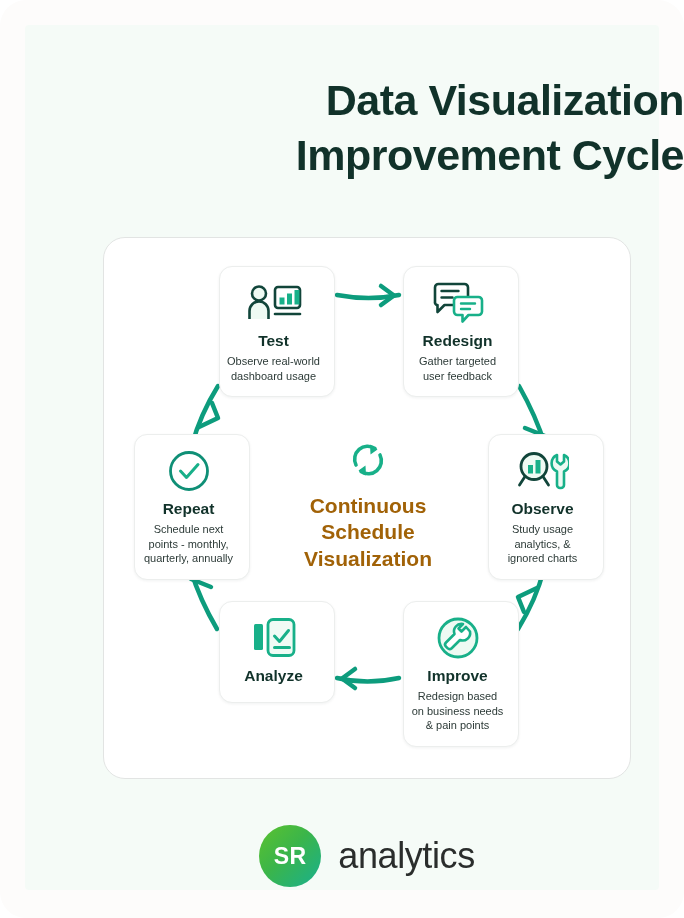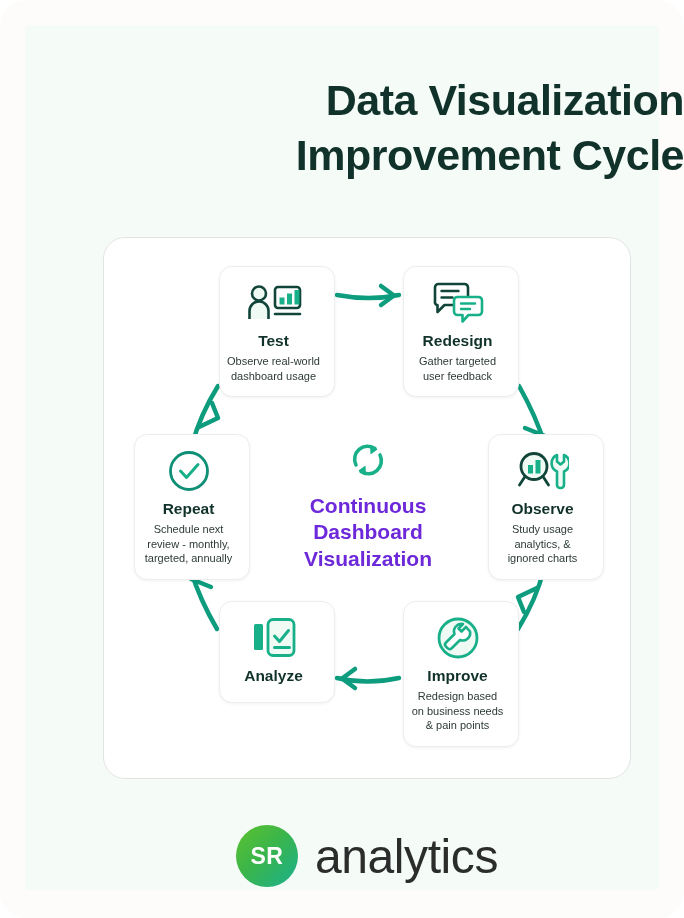--- a/index.html
+++ b/index.html
@@ -77,21 +77,21 @@
   #card-validate { left: 115px; top: 363px; }
   #card-repeat   { left: 30px;  top: 196px; }
 
   
   #hub {
     position: absolute; left: 162px; top: 203px;
     width: 204px; text-align: center; z-index: 3;
   }
   #hub .hub-icon { margin-bottom: 14px; height: 38px; }
   #hub .hub-text {
-    font-size: 21px; font-weight: bold; color: #6d28d9;
+    font-size: 21px; font-weight: bold; color: #a16207;
     line-height: 1.26;
   }
   #hub .hub-text span { display: block; }
 
   
   #arrows {
     position: absolute; left: 0; top: 0;
     width: 528px; height: 542px;
     z-index: 1; pointer-events: none;
   }
@@ -104,21 +104,21 @@
     gap: 17px;
   }
   #logo .badge {
     width: 62px; height: 62px; border-radius: 50%;
     background: linear-gradient(135deg, #5cc22e 0%, #3bb54a 45%, #19b08e 100%);
     display: flex; align-items: center; justify-content: center;
     color: #ffffff; font-size: 23px; font-weight: bold;
     letter-spacing: 0.5px;
   }
   #logo .wordmark {
-    font-size: 48px; color: #2a2d2c; letter-spacing: -0.4px;
+    font-size: 36px; color: #2a2d2c; letter-spacing: -0.4px;
   }
 </style>
 </head>
 <body>
 
 <div id="frame">
   <div id="panel">
 
     <div id="title">
       <span class="l">Data Visualization</span>
@@ -168,21 +168,21 @@
             <g fill="none" stroke="#18b089" stroke-width="3.6" stroke-linecap="round">
               <path d="M8 24 A13 13 0 0 1 27 7.5"></path>
               <path d="M32 14 A13 13 0 0 1 13 30.5"></path>
             </g>
             <path d="M22 3.5 L29.5 8.5 L22.5 13.5 Z" fill="#18b089"></path>
             <path d="M18 34.5 L10.5 29.5 L17.5 24.5 Z" fill="#18b089"></path>
           </svg>
         </div>
         <div class="hub-text">
           <span>Continuous</span>
-          <span>Dashboard</span>
+          <span>Schedule</span>
           <span>Visualization</span>
         </div>
       </div>
 
       <div class="card" id="card-test">
         <div class="icon-wrap">
           <svg width="56" height="38" viewBox="0 0 56 38" xmlns="http://www.w3.org/2000/svg">
             <circle cx="13" cy="9.5" r="7" fill="#eefaf3" stroke="#11453a" stroke-width="2.6"></circle>
             <path d="M3.5 35 v-8 a9.5 9.5 0 0 1 19 0 v8" fill="#eefaf3" stroke="#11453a" stroke-width="2.6" stroke-linejoin="round"></path>
             <rect x="29" y="3" width="25" height="21" rx="3" fill="none" stroke="#11453a" stroke-width="2.6"></rect>
@@ -247,21 +247,21 @@
       </div>
 
       <div class="card" id="card-repeat">
         <div class="icon-wrap">
           <svg width="44" height="44" viewBox="0 0 44 44" xmlns="http://www.w3.org/2000/svg">
             <circle cx="22" cy="22" r="18.5" fill="#ffffff" stroke="#0f8f76" stroke-width="2.8"></circle>
             <path d="M13.5 22 l6 6.5 l11.5-13" fill="none" stroke="#18b089" stroke-width="3" stroke-linecap="round" stroke-linejoin="round"></path>
           </svg>
         </div>
         <div class="c-title">Repeat</div>
-        <div class="c-desc">Schedule next review - monthly, targeted, annually</div>
+        <div class="c-desc">Schedule next points - monthly, quarterly, annually</div>
       </div>
 
     </div>
 
     <div id="logo">
       <div class="badge">SR</div>
       <div class="wordmark">analytics</div>
     </div>
 
   </div>

